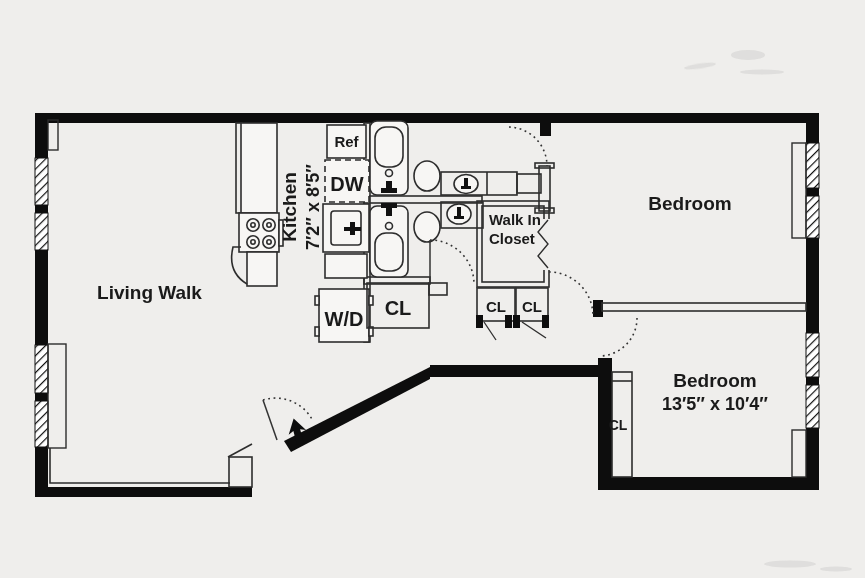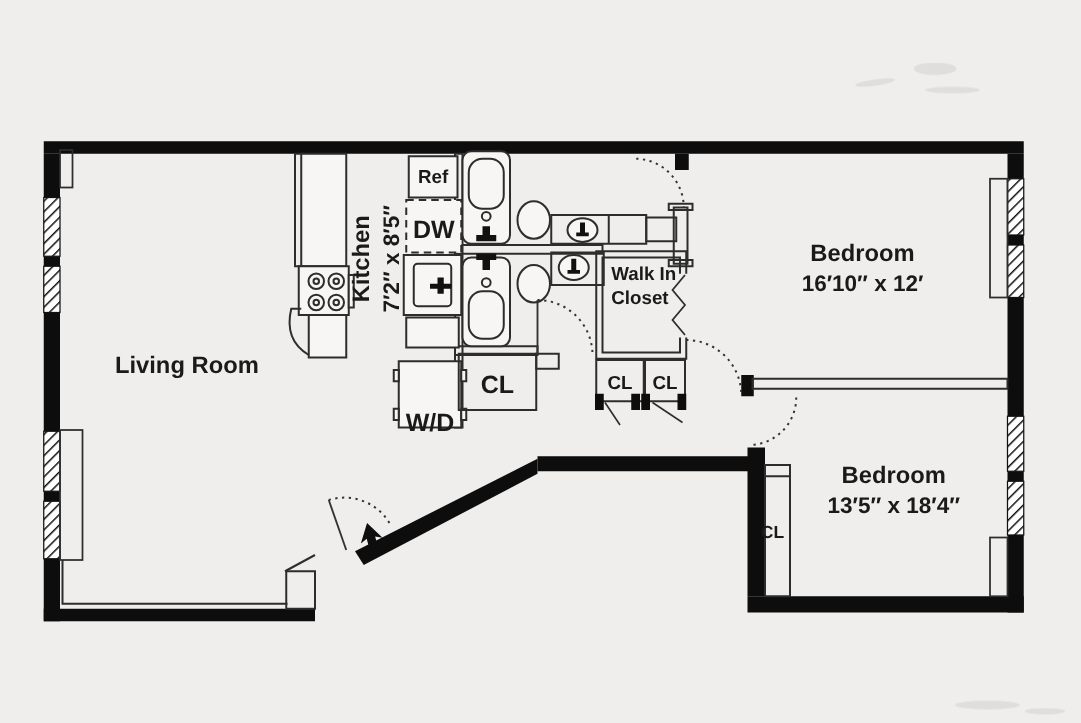--- a/index.html
+++ b/index.html
@@ -211,43 +211,42 @@
   <g fill="#8a8a8a" opacity="0.16">
     <ellipse cx="700" cy="66" rx="16" ry="2.5" transform="rotate(-8 700 66)"></ellipse>
     <ellipse cx="748" cy="55" rx="17" ry="5"></ellipse>
     <ellipse cx="762" cy="72" rx="22" ry="2.5"></ellipse>
     <ellipse cx="790" cy="564" rx="26" ry="3.5"></ellipse>
     <ellipse cx="836" cy="569" rx="16" ry="2.5"></ellipse>
   </g>
 </svg>
 
 <div class="lbl" style="left:62px;top:281px;width:175px;">
-  <div class="room-name">Living Room</div>
+  <div class="room-name">Living Walk</div>
 </div>
 
 <div class="kitchen-wrap lbl">
   <div class="room-name">Kitchen</div>
   <div class="room-dims">7′2″ x 8′5″</div>
 </div>
 
 <div class="lbl small" style="left:327px;top:132px;width:39px;">Ref</div>
 <div class="lbl mid" style="left:325px;top:172px;width:44px;">DW</div>
-<div class="lbl mid" style="left:319px;top:307px;width:50px;margin-top:20px;">W/D</div>
+<div class="lbl mid" style="left:319px;top:307px;width:50px;">W/D</div>
 <div class="lbl mid" style="left:367px;top:296px;width:62px;">CL</div>
 
 <div class="lbl small walkin" style="left:489px;top:211px;width:58px;">Walk In Closet</div>
 
 <div class="lbl small" style="left:477px;top:297px;width:38px;">CL</div>
 <div class="lbl small" style="left:516px;top:297px;width:32px;">CL</div>
 
 <div class="lbl" style="left:600px;top:192px;width:180px;">
   <div class="room-name">Bedroom</div>
-  <div class="room-dims">16′10″ x 12′</div>
 </div>
 
 <div class="lbl" style="left:625px;top:369px;width:180px;">
   <div class="room-name">Bedroom</div>
-  <div class="room-dims">13′5″ x 18′4″</div>
+  <div class="room-dims">13′5″ x 10′4″</div>
 </div>
 
 <div class="lbl tiny" style="left:601px;top:417px;width:34px;">CL</div>
 
 </div>
 
 </body></html>

